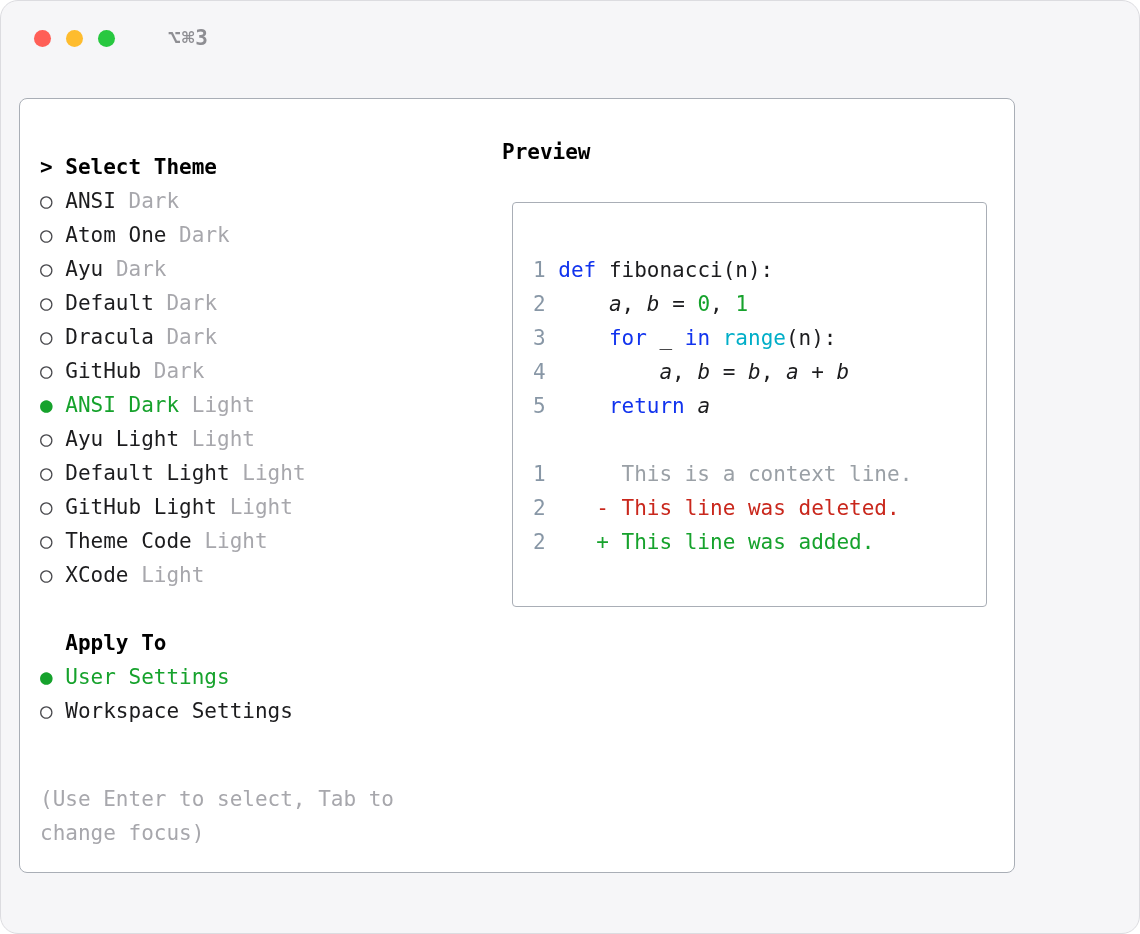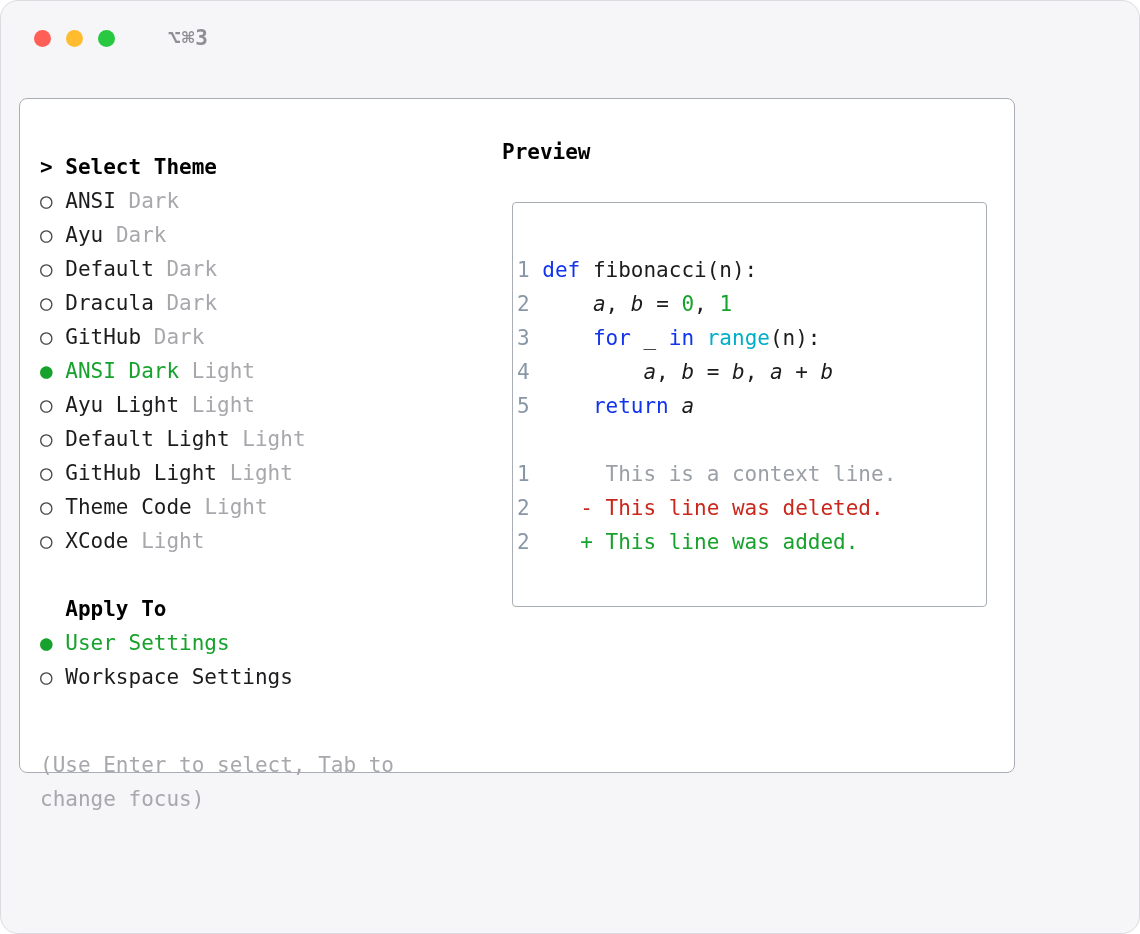--- a/index.html
+++ b/index.html
@@ -23,21 +23,21 @@
   .light.close { left: 33px;  background: var(--traffic-red); }
   .light.min   { left: 65px;  background: var(--traffic-yellow); }
   .light.max   { left: 97px;  background: var(--traffic-green); }
   .title {
     position: absolute; left: 167px; top: 25px;
     font-size: 21px; font-weight: 700; letter-spacing: 1px;
     color: #8e8e93;
   }
   .panel {
     position: absolute; left: 18px; top: 97px;
-    width: 996px; height: 675px;
+    width: 996px; height: 775px;
     background: #ffffff;
     border: 1.5px solid #a9aeb6;
     border-radius: 8px;
   }
   .left { position: absolute; left: 20px; top: 51px; width: 430px; }
   .row {
     height: 34px; line-height: 34px;
     font-size: 21px; white-space: pre;
     color: var(--text-dark);
   }
@@ -53,21 +53,21 @@
     font-size: 21px; line-height: 34px;
     color: var(--muted-gray);
   }
   .preview-heading { position: absolute; left: 482px; top: 36px; }
   .preview-box {
     position: absolute; left: 492px; top: 103px;
     width: 475px; height: 405px;
     background: #ffffff;
     border: 1.5px solid #a9aeb6;
     border-radius: 4px;
-    padding: 50px 0 0 4px;
+    padding: 50px 0 0 20px;
   }
   .code-line {
     height: 34px; line-height: 34px;
     font-size: 21px; white-space: pre;
     color: var(--text-dark);
   }
   .ln  { color: var(--line-number-gray); }
   .kw  { color: var(--keyword-blue); }
   .fn  { color: var(--function-cyan); }
   .num { color: var(--number-green); }
@@ -84,20 +84,21 @@
   <span class="light min"></span>
   <span class="light max"></span>
   <span class="title">⌥⌘3</span>
 
   <div class="panel">
 
     <div class="left">
       <div class="row heading">&gt; Select Theme</div>
       <div>
           <div class="row theme-row"><span class="marker">○ </span><span class="name">ANSI</span><span class="variant"> Dark</span></div>
+          <div class="row theme-row"><span class="marker">○ </span><span class="name">Atom One</span><span class="variant"> Dark</span></div>
           <div class="row theme-row"><span class="marker">○ </span><span class="name">Ayu</span><span class="variant"> Dark</span></div>
           <div class="row theme-row"><span class="marker">○ </span><span class="name">Default</span><span class="variant"> Dark</span></div>
           <div class="row theme-row"><span class="marker">○ </span><span class="name">Dracula</span><span class="variant"> Dark</span></div>
           <div class="row theme-row"><span class="marker">○ </span><span class="name">GitHub</span><span class="variant"> Dark</span></div>
           <div class="row theme-row selected"><span class="marker sel">● </span><span class="name">ANSI Dark</span><span class="variant"> Light</span></div>
           <div class="row theme-row"><span class="marker">○ </span><span class="name">Ayu Light</span><span class="variant"> Light</span></div>
           <div class="row theme-row"><span class="marker">○ </span><span class="name">Default Light</span><span class="variant"> Light</span></div>
           <div class="row theme-row"><span class="marker">○ </span><span class="name">GitHub Light</span><span class="variant"> Light</span></div>
           <div class="row theme-row"><span class="marker">○ </span><span class="name">Theme Code</span><span class="variant"> Light</span></div>
           <div class="row theme-row"><span class="marker">○ </span><span class="name">XCode</span><span class="variant"> Light</span></div>

